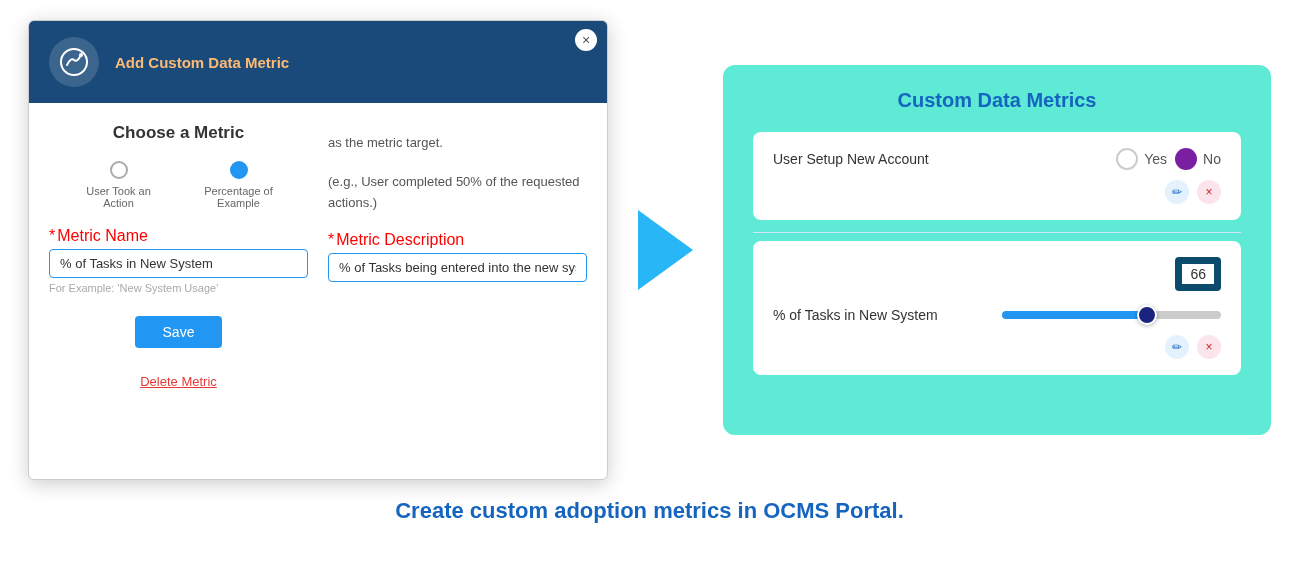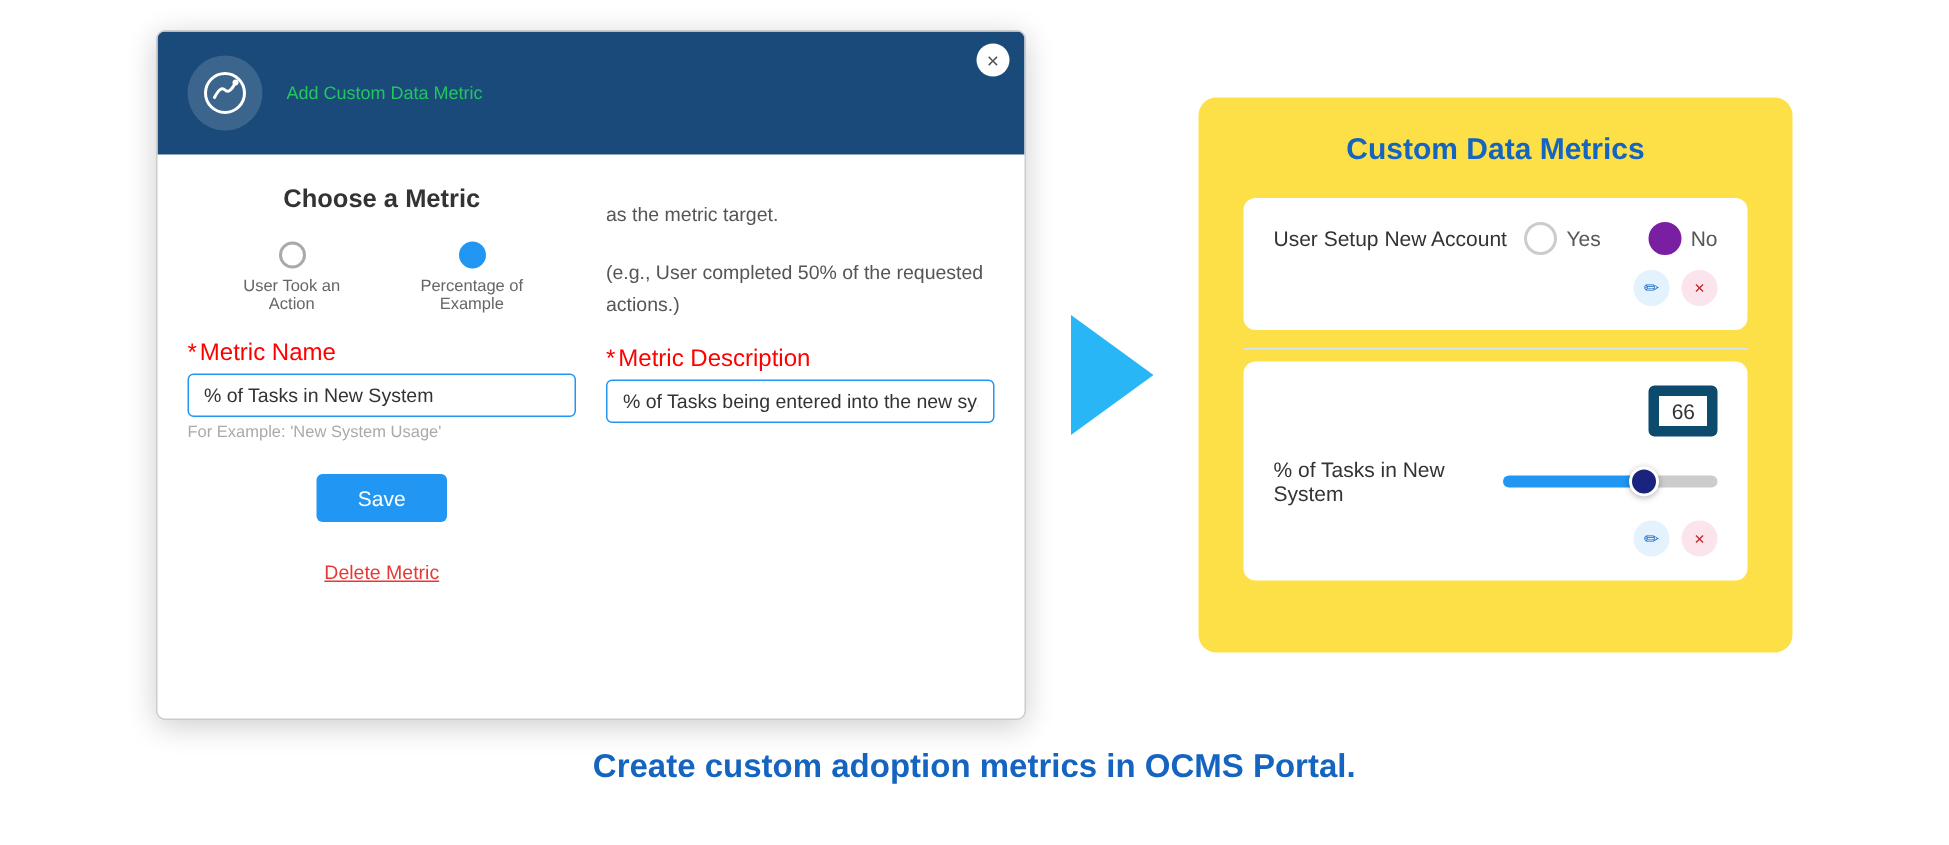--- a/index.html
+++ b/index.html
@@ -70,23 +70,23 @@
       border-radius: 50%;
       background: rgba(255,255,255,0.15);
       display: flex;
       align-items: center;
       justify-content: center;
       font-size: 24px;
       color: #fff;
     }
 
     .modal-header-title {
-      color: #22c55e;
-      font-size: 12px;
-      font-weight: 400;
+      color: #fdba74;
+      font-size: 15px;
+      font-weight: 700;
     }
 
     .modal-body {
       display: flex;
       padding: 20px;
       gap: 20px;
     }
 
     .modal-left {
       flex: 1;
@@ -215,24 +215,24 @@
     .arrow-right {
       width: 0;
       height: 0;
       border-top: 40px solid transparent;
       border-bottom: 40px solid transparent;
       border-left: 55px solid #29b6f6;
     }
 
     
     .right-panel {
-      background: #fde047;
+      background: #5eead4;
       border-radius: 12px;
       padding: 24px 30px;
-      width: 396px;
+      width: 548px;
       min-height: 370px;
       flex-shrink: 0;
     }
 
     .right-panel-title {
       text-align: center;
       font-size: 20px;
       font-weight: 600;
       color: #1565c0;
       margin-bottom: 20px;
@@ -253,21 +253,21 @@
 
     .metric-card-name {
       font-size: 14px;
       color: #333;
       flex: 1;
     }
 
     .radio-group {
       display: flex;
       align-items: center;
-      gap: 32px;
+      gap: 8px;
       margin-left: auto;
     }
 
     .radio-option {
       display: flex;
       align-items: center;
       gap: 6px;
     }
 
     .radio-circle {

